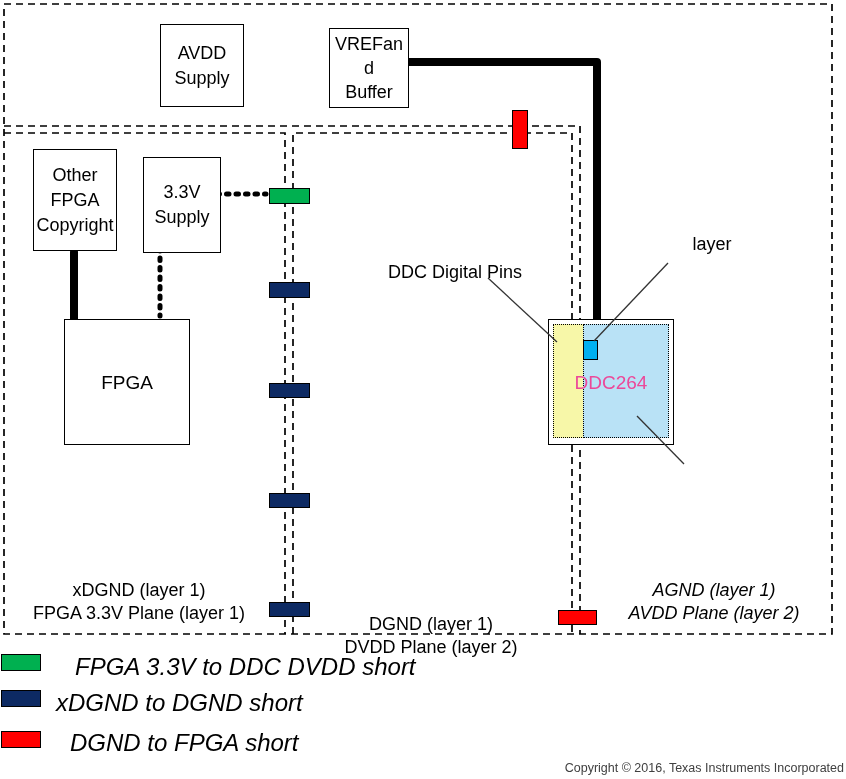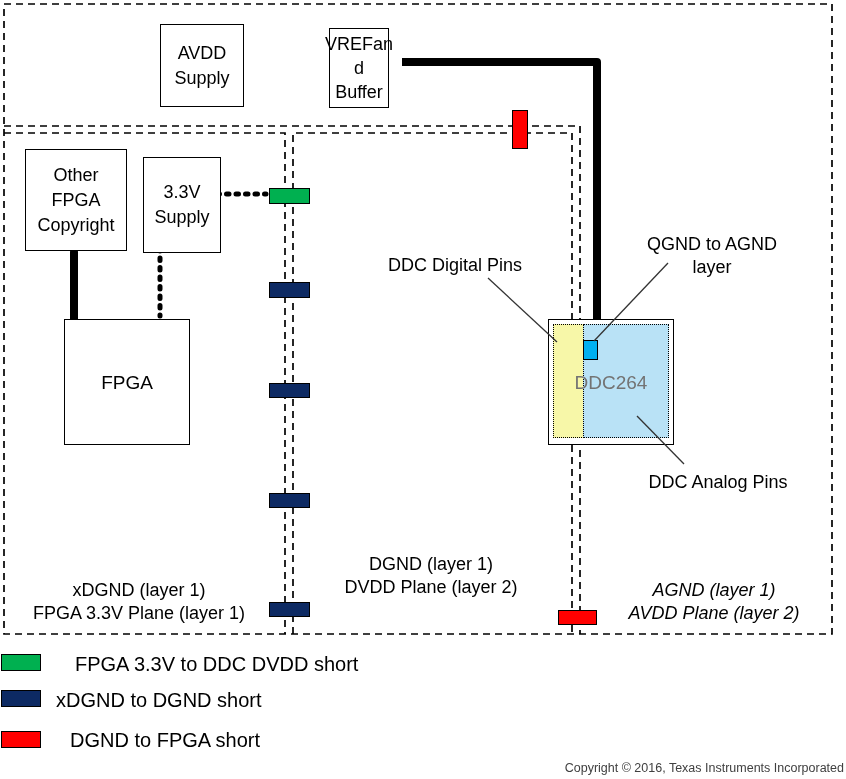--- a/index.html
+++ b/index.html
@@ -58,21 +58,21 @@
     font-size: 19px;
     z-index: 2;
   }
   .legend-row { position: absolute; z-index: 4; }
   .legend-swatch {
     position: absolute;
     width: 40px; height: 17px;
     border: 1.5px solid #000;
     box-sizing: border-box;
   }
-  .legend-label { position: absolute; top: -1px; font-size: 20px; white-space: nowrap; }
+  .legend-label { position: absolute; top: -1px; font-size: 24px; white-space: nowrap; font-style: italic; }
   #copyright {
     position: absolute;
     right: 2px;
     top: 761px;
     font-size: 12.5px;
     color: #404040;
     white-space: nowrap;
     z-index: 4;
     margin-left: 43px;
   }
@@ -99,68 +99,66 @@
     <path d="M 160 239 V 316" fill="none" stroke="#000" stroke-width="5" stroke-dasharray="2.5 7" stroke-linecap="round"></path>
 
     <path d="M 217 194 H 266" fill="none" stroke="#000" stroke-width="5" stroke-dasharray="2.5 7" stroke-linecap="round"></path>
   </svg>
 
   <div class="solidbox" style="left:154px; top:24px; width:84px; height:83px;">
     <div>AVDD</div>
     <div>Supply</div>
   </div>
 
-  <div class="solidbox" style="left:323px; top:28px; width:60px; height:80px; line-height:24px;">
+  <div class="solidbox" style="left:323px; top:28px; width:80px; height:80px; line-height:24px;">
     <div>VREFan</div>
     <div>d</div>
     <div>Buffer</div>
   </div>
 
-  <div class="solidbox" style="left:19px; top:149px; width:102px; height:102px;">
+  <div class="solidbox" style="left:27px; top:149px; width:84px; height:102px;">
     <div>Other</div>
     <div>FPGA</div>
     <div>Copyright</div>
   </div>
 
   <div class="solidbox" style="left:137px; top:157px; width:78px; height:96px;">
     <div>3.3V</div>
     <div>Supply</div>
   </div>
 
   <div class="solidbox" style="left:58px; top:319px; width:126px; height:126px; font-size:19px;">
     <div>FPGA</div>
   </div>
 
   <div class="solidbox" id="ddc-box" style="left:542px; top:319px; width:126px; height:126px;">
     <div class="pinzone" style="left: 4px; top: 4px; width: 31px; height: 114px; background: rgb(247, 247, 168);"></div>
     <div class="pinzone" style="left: 34px; top: 4px; width: 86px; height: 114px; background: rgb(185, 226, 246);"></div>
     <div style="position: absolute; left: 34px; top: 20px; width: 15px; height: 20px; border: 1.5px solid rgb(0, 0, 0); box-sizing: border-box; z-index: 3; background: rgb(0, 176, 240);"></div>
-    <div id="ddc-label" style="color: #737373;">DDC264</div>
+    <div id="ddc-label" style="color: #ec4899;">DDC264</div>
   </div>
 
   <div class="short" style="left: 269px; top: 188px; width: 41px; height: 16px; background: rgb(0, 176, 80);"></div>
   <div class="short" style="left: 269px; top: 282px; width: 41px; height: 16px; background: rgb(13, 42, 99);"></div>
   <div class="short" style="left: 269px; top: 383px; width: 41px; height: 15px; background: rgb(13, 42, 99);"></div>
   <div class="short" style="left: 269px; top: 493px; width: 41px; height: 15px; background: rgb(13, 42, 99);"></div>
   <div class="short" style="left: 269px; top: 602px; width: 41px; height: 15px; background: rgb(13, 42, 99);"></div>
   <div class="short" style="left: 512px; top: 110px; width: 16px; height: 39px; background: rgb(255, 0, 0);"></div>
   <div class="short" style="left: 558px; top: 610px; width: 39px; height: 15px; background: rgb(255, 0, 0);"></div>
 
-  <div class="lbl" style="left:455px; top:254px;">DDC Digital Pins</div>
+  <div class="lbl" style="left:455px; top:261px;">DDC Digital Pins</div>
   <div class="lbl" style="left:712px; top:233px;">
-    <div>QGND to AGND</div>
     <div>layer</div>
   </div>
-  <div class="lbl" style="left:718px; top:471px;">DDC Analog Pins</div>
 
   <div class="lbl" style="left:139px; top:579px;">
     <div>xDGND (layer 1)</div>
     <div>FPGA 3.3V Plane (layer 1)</div>
   </div>
-  <div class="lbl" style="left:431px; top:553px;">
+  <div class="lbl" style="left:431px; top:613px;">
     <div>DGND (layer 1)</div>
     <div>DVDD Plane (layer 2)</div>
   </div>
   <div class="lbl" style="left:714px; top:579px;font-style:italic;">
     <div>AGND (layer 1)</div>
     <div>AVDD Plane (layer 2)</div>
   </div>
 
   <div class="legend-row" style="left:0; top:654px;">
     <div class="legend-swatch" style="left: 1px; top: 0px; background: rgb(0, 176, 80);"></div>

